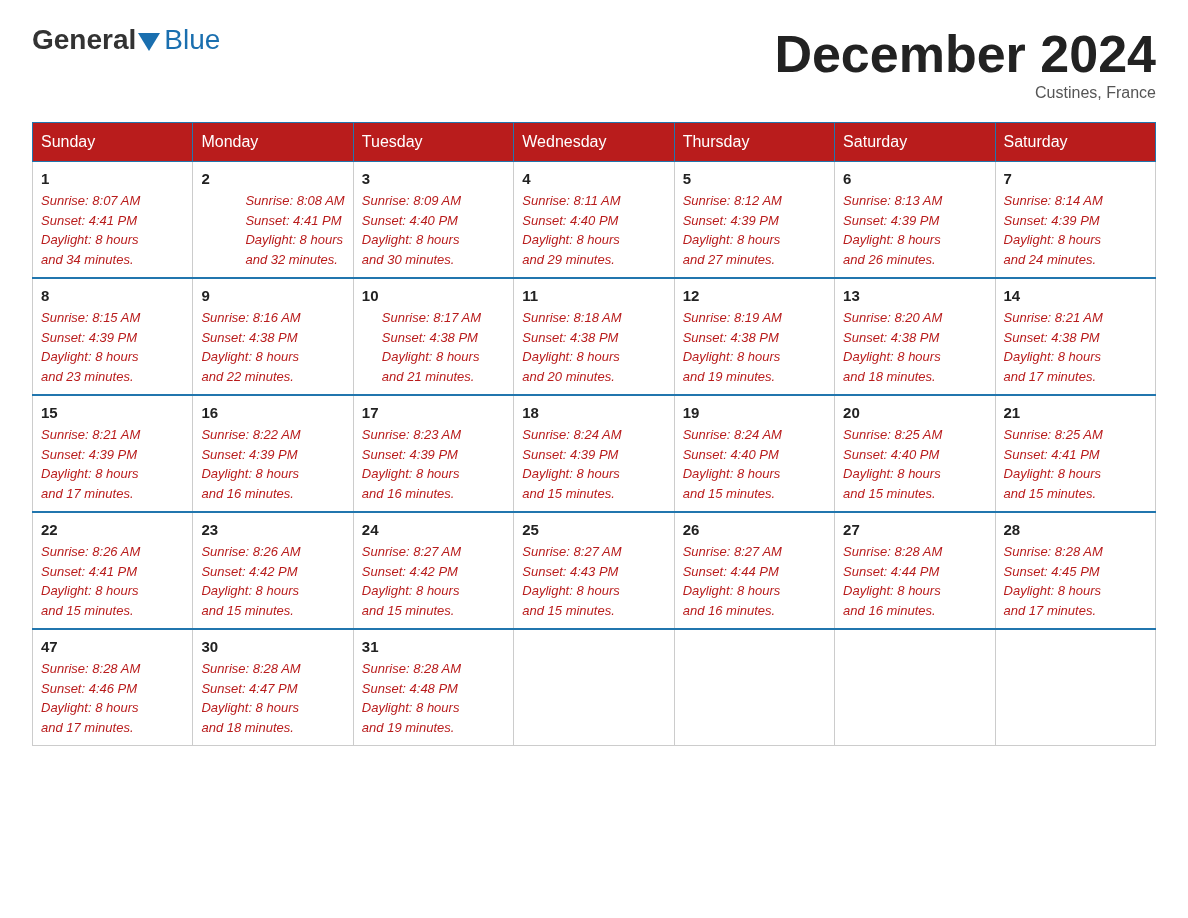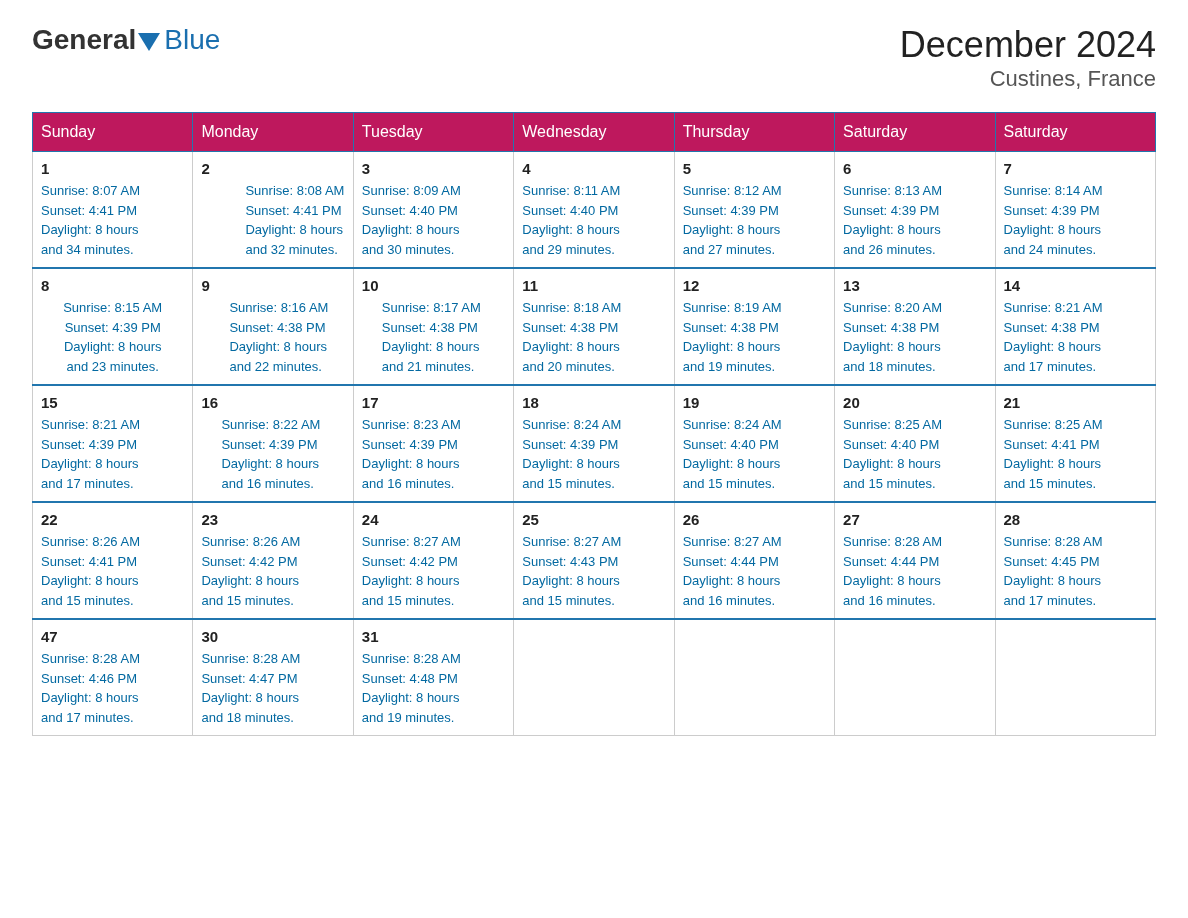--- a/index.html
+++ b/index.html
@@ -22,35 +22,35 @@
       align-items: flex-start;
     }
     .logo-line {
       display: flex;
       align-items: center;
     }
     .title-block {
       text-align: right;
     }
     .title-block h1 {
-      font-size: 36px;
-      font-weight: normal;
+      font-size: 52px;
+      font-weight: bold;
       color: #222;
     }
     .title-block h2 {
-      font-size: 22px;
+      font-size: 16px;
       font-weight: normal;
       color: #555;
     }
     .calendar-table {
       width: 100%;
       border-collapse: collapse;
     }
     .calendar-table thead tr th {
-      background-color: #be185d;
+      background-color: #b91c1c;
       color: #fff;
       padding: 10px 8px;
       font-size: 16px;
       font-weight: normal;
       text-align: left;
       border: 1px solid #2176ae;
     }
     .calendar-table tbody tr td {
       vertical-align: top;
       padding: 8px;
@@ -60,23 +60,24 @@
       width: calc(100% / 7);
     }
     .calendar-table tbody tr td .day-number {
       font-size: 15px;
       font-weight: bold;
       color: #222;
       display: block;
       margin-bottom: 4px;
     }
     .calendar-table tbody tr td .day-info {
-      color: #0369a1;
+      color: #b91c1c;
       font-size: 13px;
       line-height: 1.5;
+      font-style: italic;
     }
     .calendar-table tbody tr td.empty {
       background: #fff;
     }
     .row-divider td {
       border-top: 2px solid #2176ae !important;
     }
   </style>
 </head>
 <body>
@@ -159,28 +160,28 @@
           <span class="day-number">7</span>
           <div class="day-info" style="white-space: pre-line;">Sunrise: 8:14 AM
 Sunset: 4:39 PM
 Daylight: 8 hours
 and 24 minutes.</div>
         </td>
       </tr>
       <tr class="row-divider">
         <td>
           <span class="day-number">8</span>
-          <div class="day-info" style="white-space: pre-line; text-align: center;">Sunrise: 8:15 AM
+          <div class="day-info" style="white-space: pre-line;">Sunrise: 8:15 AM
 Sunset: 4:39 PM
 Daylight: 8 hours
 and 23 minutes.</div>
         </td>
         <td>
           <span class="day-number">9</span>
-          <div class="day-info" style="white-space: pre-line; margin-left: 28px;">Sunrise: 8:16 AM
+          <div class="day-info" style="white-space: pre-line;">Sunrise: 8:16 AM
 Sunset: 4:38 PM
 Daylight: 8 hours
 and 22 minutes.</div>
         </td>
         <td>
           <span class="day-number">10</span>
           <div class="day-info" style="white-space: pre-line; margin-left: 20px;">Sunrise: 8:17 AM
 Sunset: 4:38 PM
 Daylight: 8 hours
 and 21 minutes.</div>
@@ -217,21 +218,21 @@
       <tr class="row-divider">
         <td>
           <span class="day-number">15</span>
           <div class="day-info" style="white-space: pre-line;">Sunrise: 8:21 AM
 Sunset: 4:39 PM
 Daylight: 8 hours
 and 17 minutes.</div>
         </td>
         <td>
           <span class="day-number">16</span>
-          <div class="day-info" style="white-space: pre-line; margin-left: 20px;">Sunrise: 8:22 AM
+          <div class="day-info" style="white-space: pre-line;">Sunrise: 8:22 AM
 Sunset: 4:39 PM
 Daylight: 8 hours
 and 16 minutes.</div>
         </td>
         <td>
           <span class="day-number">17</span>
           <div class="day-info" style="white-space: pre-line;">Sunrise: 8:23 AM
 Sunset: 4:39 PM
 Daylight: 8 hours
 and 16 minutes.</div>

